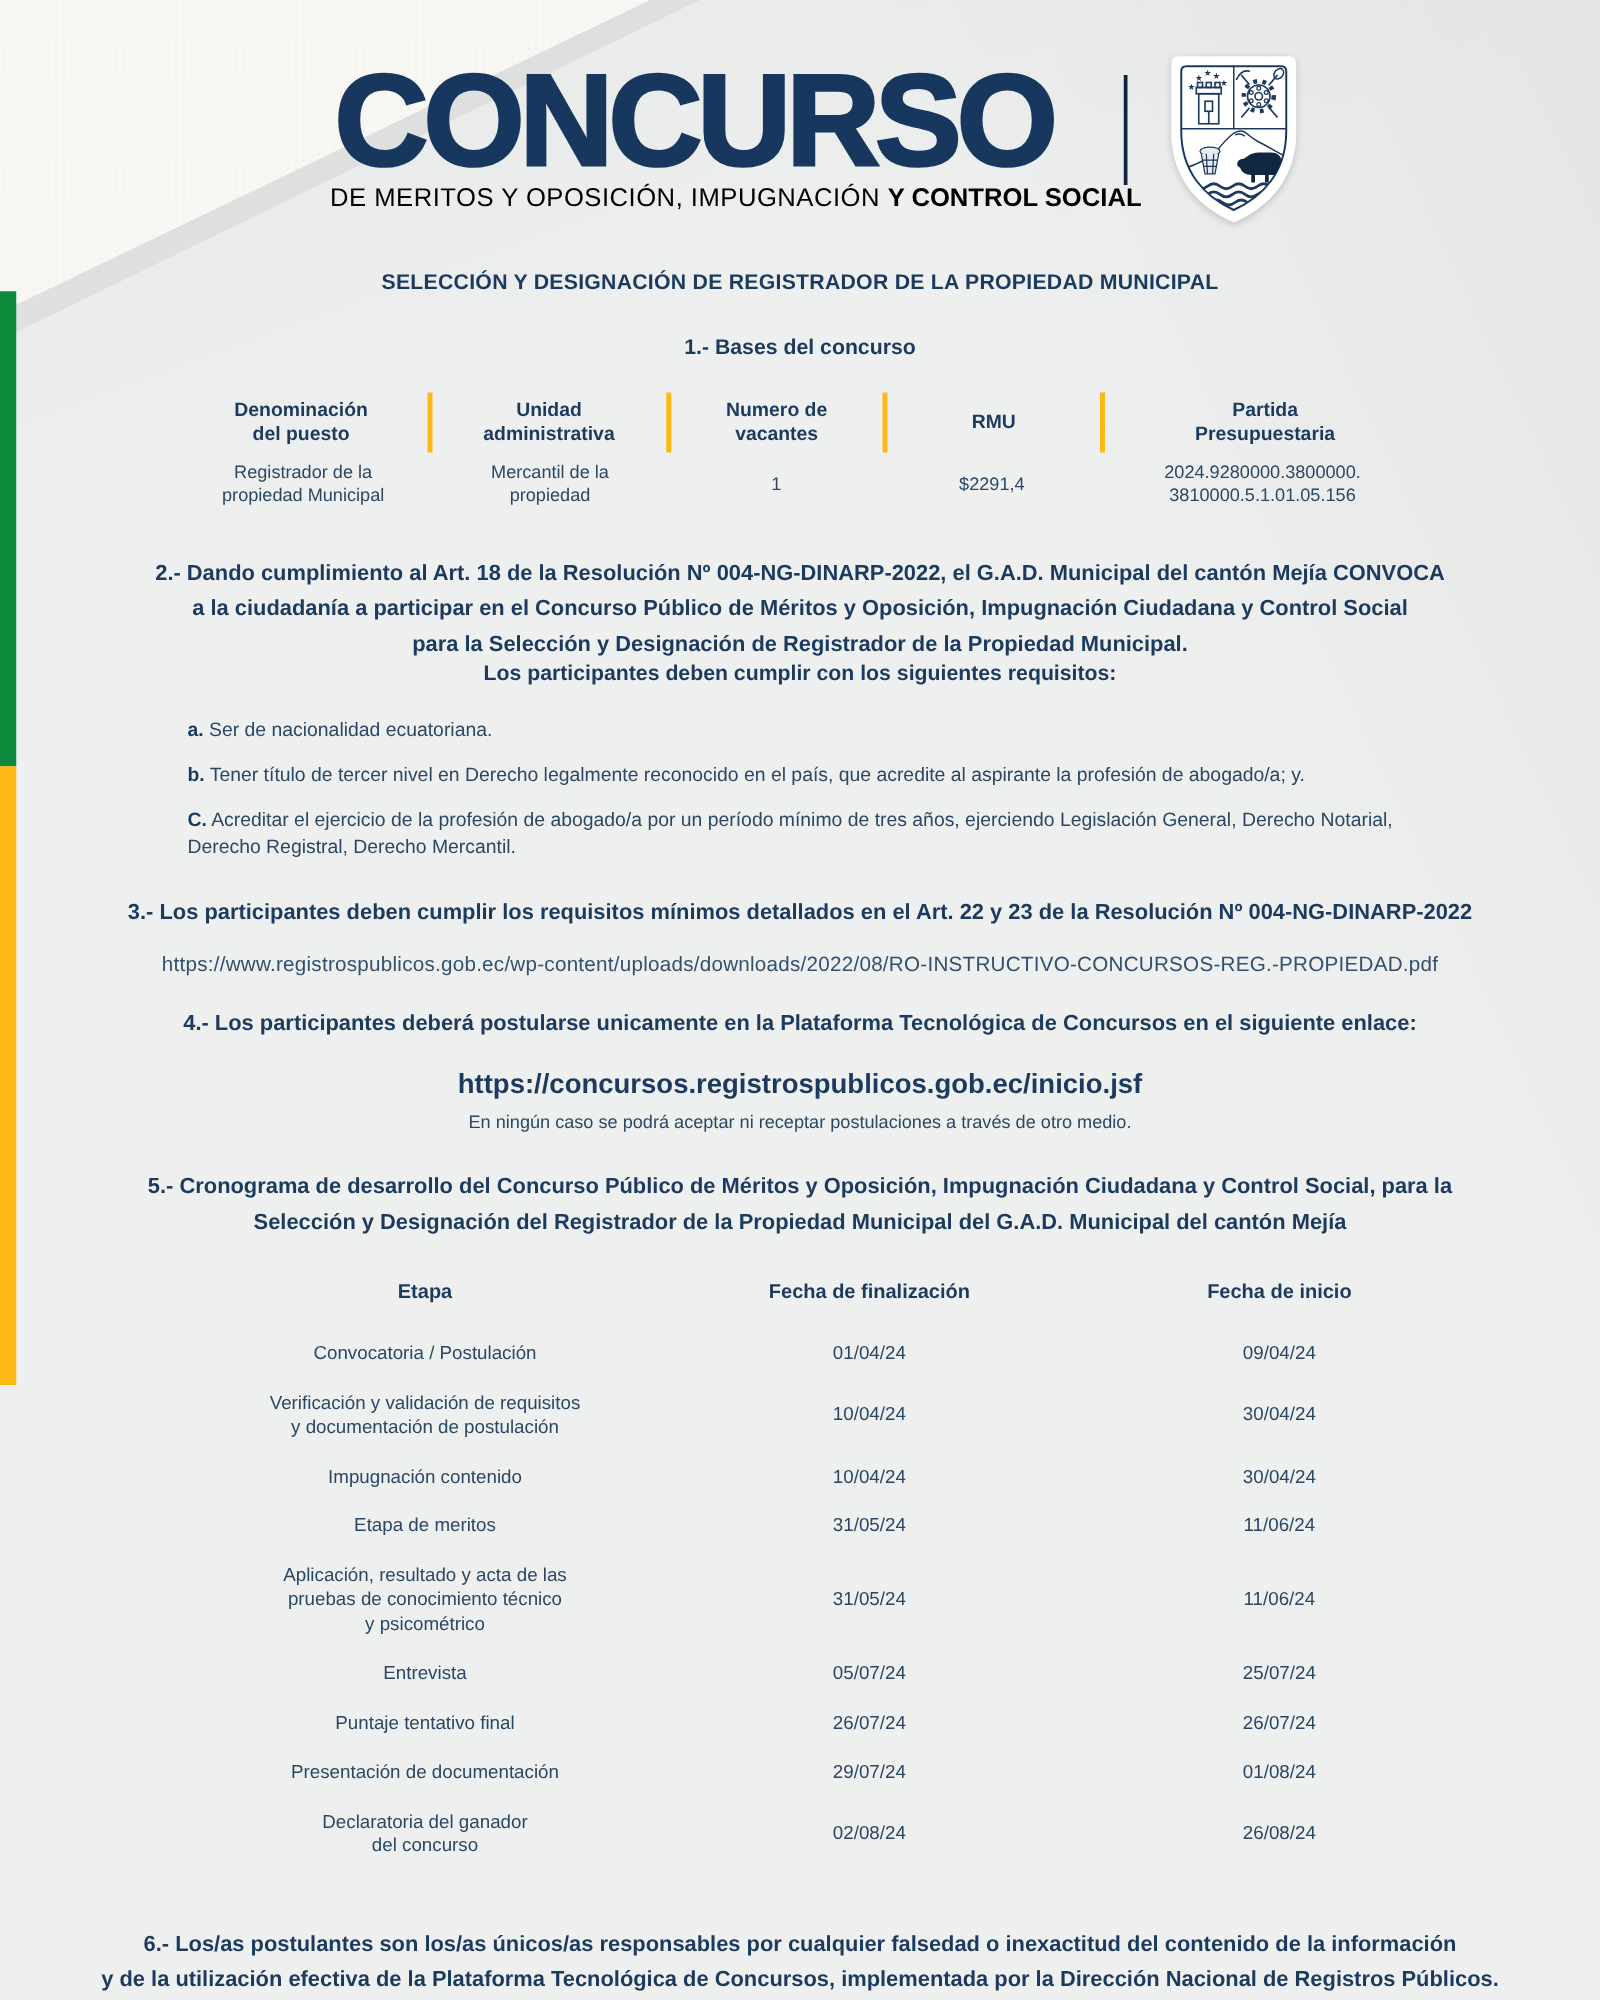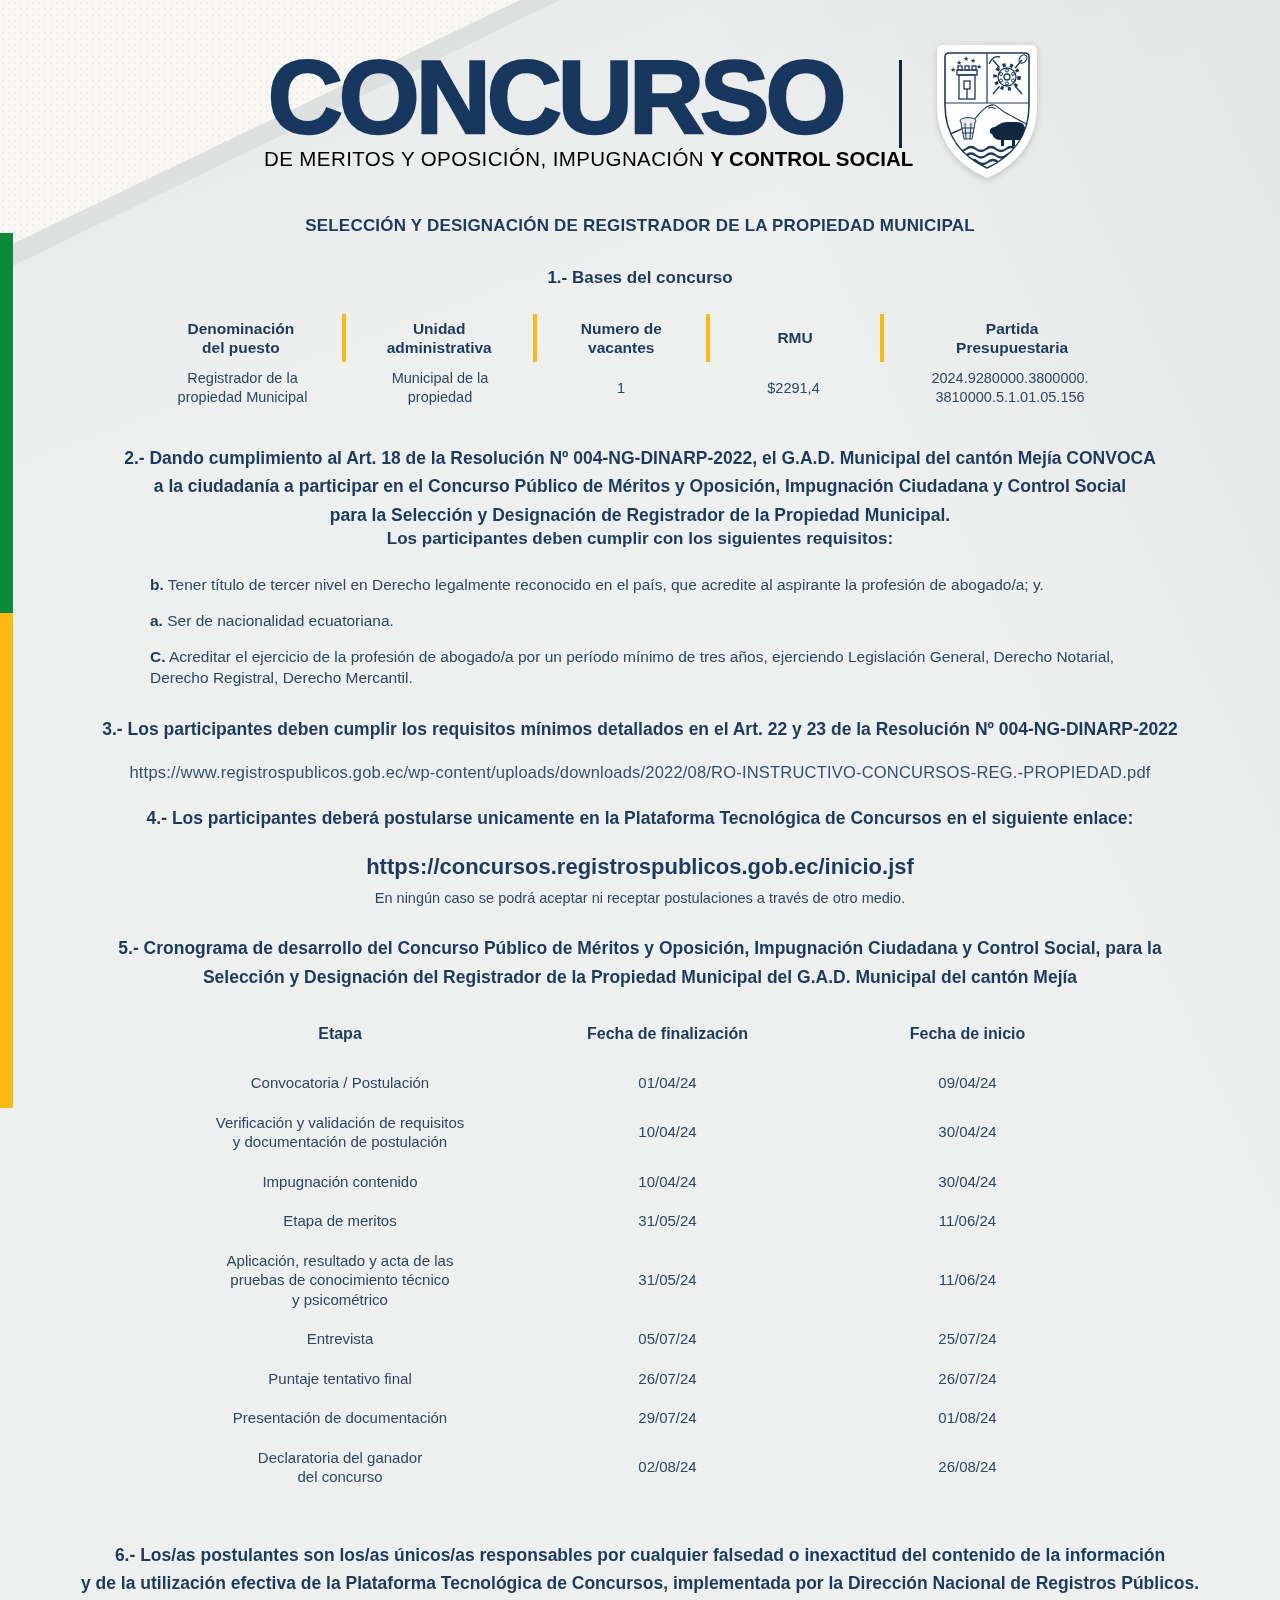--- a/index.html
+++ b/index.html
@@ -72,21 +72,21 @@
   .req-item{font-size:15.5px;line-height:1.35;color:#2c4763;margin-bottom:15px;font-weight:400;}
   .req-item .lbl{font-weight:bold;color:#1c3a5e;}
   .sec3{margin-top:26px;}
   .url-light{margin-top:20px;font-size:16.5px;font-weight:400;color:#33506e;letter-spacing:0.2px;}
   .sec4{margin-top:22px;}
   .url-bold{margin-top:22px;font-size:22px;font-weight:bold;}
   .url-note{margin-top:10px;font-size:14.5px;color:#2c4763;font-weight:400;}
   .sec5{margin-top:28px;}
 
   .sch{width:990px;margin:34px auto 0 auto;}
-  .sch-grid{display:grid;grid-template-columns:390px 265px 335px;}
+  .sch-grid{display:grid;grid-template-columns:390px 265px 335px;gap:28px;}
   .sch-h{font-size:16px;font-weight:bold;text-align:center;padding-bottom:20px;}
   .sch-cell{display:flex;align-items:center;justify-content:center;text-align:center;
     font-size:15px;font-weight:400;color:#2c4763;line-height:1.3;padding:10px 0;}
   .sch-cell.etapa{white-space:pre-line;}
   .sec6{margin-top:44px;}
 </style>
 </head>
 <body>
 
 <div class="bg-shade"></div>
@@ -185,38 +185,38 @@
 administrativa</div>
       <div class="bt-cell c2 pre">Numero de
 vacantes</div>
       <div class="bt-cell c3 pre">RMU</div>
       <div class="bt-cell c4 pre">Partida
 Presupuestaria</div>
     </div>
     <div class="bt-row bt-vals">
       <div class="bt-cell c0 pre">Registrador de la
 propiedad Municipal</div>
-      <div class="bt-cell c1 pre">Municipal de la
+      <div class="bt-cell c1 pre">Mercantil de la
 propiedad</div>
       <div class="bt-cell c2 pre">1</div>
       <div class="bt-cell c3 pre">$2291,4</div>
       <div class="bt-cell c4 pre">2024.9280000.3800000.
 3810000.5.1.01.05.156</div>
     </div>
   </div>
 
   <div class="center p-bold pre sec2">2.- Dando cumplimiento al Art. 18 de la Resolución Nº 004-NG-DINARP-2022, el G.A.D. Municipal del cantón Mejía CONVOCA
 a la ciudadanía a participar en el Concurso Público de Méritos y Oposición, Impugnación Ciudadana y Control Social
 para la Selección y Designación de Registrador de la Propiedad Municipal.</div>
 
   <div class="center req-intro">Los participantes deben cumplir con los siguientes requisitos:</div>
 
   <div class="req-list">
+    <div class="req-item pre"><span class="lbl">a.</span> <span>Ser de nacionalidad ecuatoriana.</span></div>
     <div class="req-item pre"><span class="lbl">b.</span> <span>Tener título de tercer nivel en Derecho legalmente reconocido en el país, que acredite al aspirante la profesión de abogado/a; y.</span></div>
-    <div class="req-item pre"><span class="lbl">a.</span> <span>Ser de nacionalidad ecuatoriana.</span></div>
     <div class="req-item pre"><span class="lbl">C.</span> <span>Acreditar el ejercicio de la profesión de abogado/a por un período mínimo de tres años, ejerciendo Legislación General, Derecho Notarial,
 Derecho Registral, Derecho Mercantil.</span></div>
   </div>
 
   <div class="center p-bold sec3">3.- Los participantes deben cumplir los requisitos mínimos detallados en el Art. 22 y 23 de la Resolución Nº 004-NG-DINARP-2022</div>
   <div class="center url-light">https://www.registrospublicos.gob.ec/wp-content/uploads/downloads/2022/08/RO-INSTRUCTIVO-CONCURSOS-REG.-PROPIEDAD.pdf</div>
 
   <div class="center p-bold sec4">4.- Los participantes deberá postularse unicamente en la Plataforma Tecnológica de Concursos en el siguiente enlace:</div>
   <div class="center url-bold">https://concursos.registrospublicos.gob.ec/inicio.jsf</div>
   <div class="center url-note">En ningún caso se podrá aceptar ni receptar postulaciones a través de otro medio.</div>

